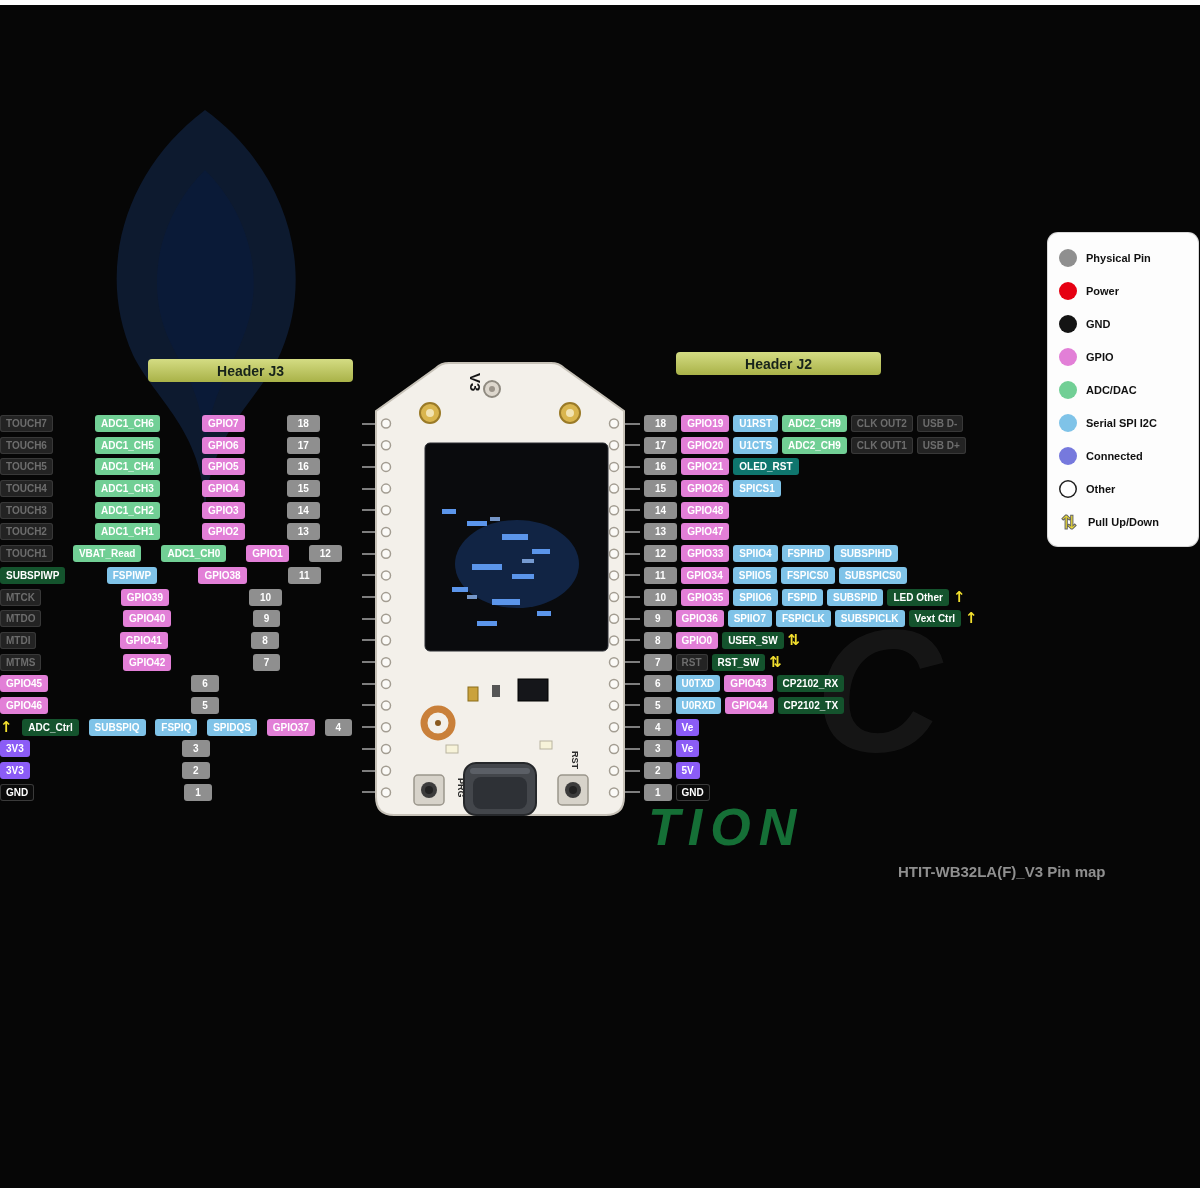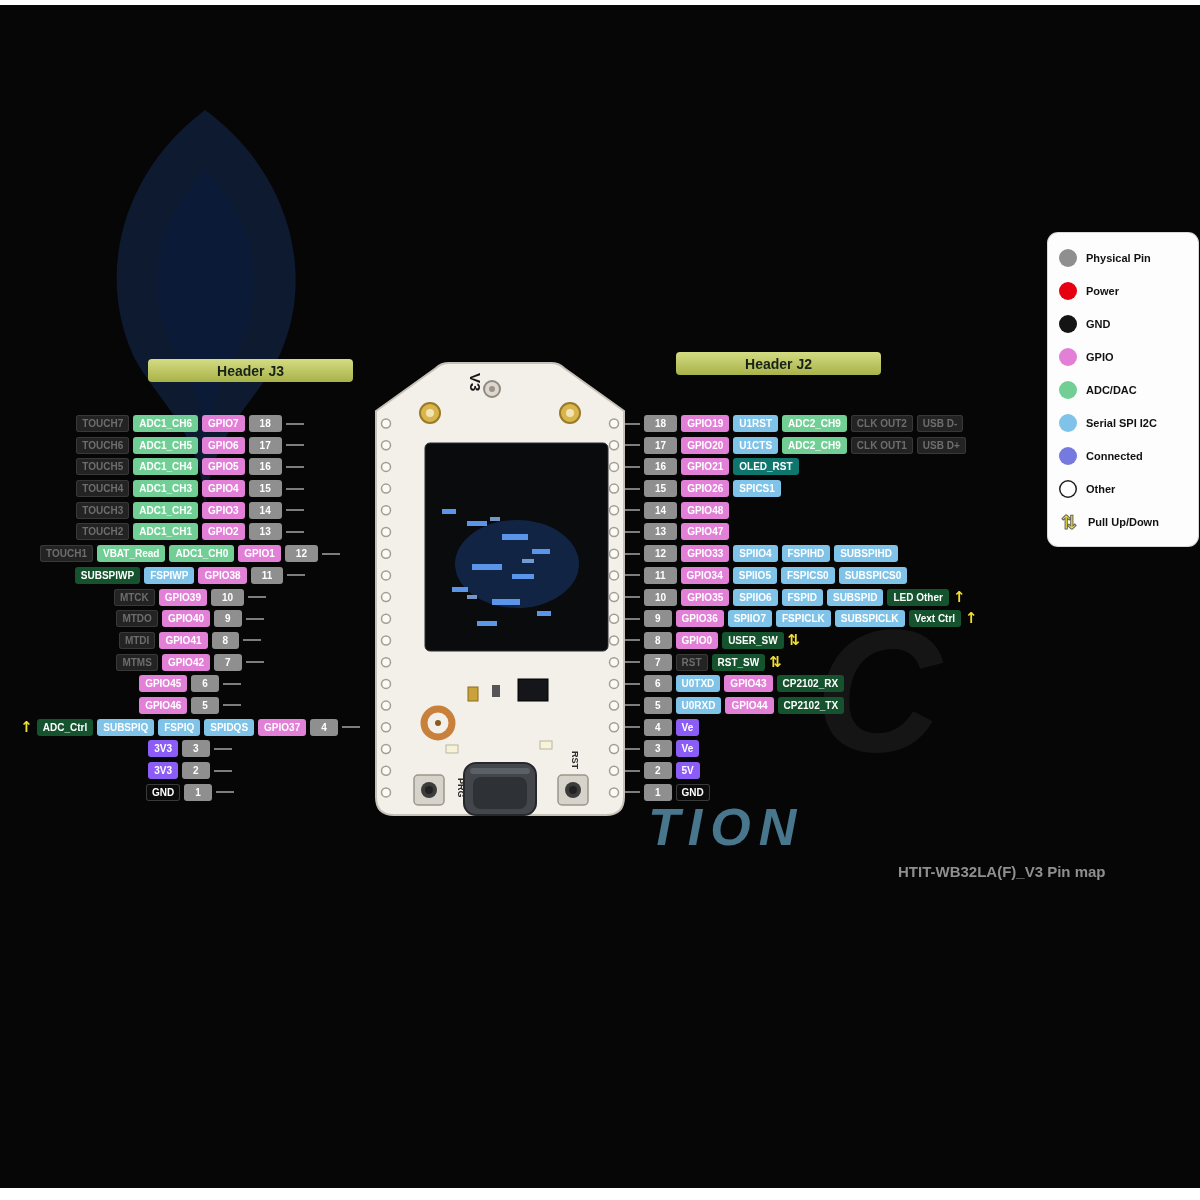--- a/index.html
+++ b/index.html
@@ -4,21 +4,21 @@
 <style>
   *{margin:0;padding:0;box-sizing:border-box}
   html,body{width:1200px;height:1200px}
   body{background:#ffffff;font-family:"Liberation Sans",sans-serif;position:relative;overflow:hidden}
   .canvas{position:absolute;left:0;top:5px;width:1200px;height:1183px;background:#060606;overflow:hidden}
 
   
   .wm-swirl{position:absolute;left:55px;top:95px;opacity:.8}
   .wm-letter{position:absolute;font-weight:bold;color:#2e2e2e;opacity:.55;font-style:italic}
   .wm-letter.big{left:815px;top:585px;font-size:175px;color:#232323}
-  .wm-letter.small{left:648px;top:792px;font-size:52px;letter-spacing:8px;color:#7dd3fc}
+  .wm-letter.small{left:648px;top:792px;font-size:52px;letter-spacing:8px;color:#22c55e}
 
   
   .header-bar{position:absolute;width:205px;height:23px;border-radius:4px;
     background:linear-gradient(180deg,#d4dc83,#a9b248);
     display:flex;align-items:center;justify-content:center;
     font-size:14px;font-weight:bold;color:#17231a}
   #header-j3{left:148px;top:354px}
   #header-j2{left:676px;top:347px}
 
   
@@ -30,21 +30,21 @@
   .legend-swatch.bordered{box-shadow:inset 0 0 0 1.5px #222}
   .legend-arrows{background:none!important;border-radius:0;width:20px;height:22px;
     color:#f2df2e;font:bold 19px "DejaVu Sans",sans-serif;
     -webkit-text-stroke:1px #666;display:flex;align-items:center;justify-content:center}
   .legend-label{font-size:11px;font-weight:bold;color:#111;white-space:nowrap}
 
   
   .rows-left{position:absolute;top:410px;left:0;width:380px}
   .rows-right{position:absolute;top:410px;left:622px;width:575px}
   .pin-row{display:flex;align-items:center;gap:4px;height:17px;margin-bottom:4.7px}
-  .rows-left .pin-row{justify-content:center}
+  .rows-left .pin-row{justify-content:space-between}
   .chip{display:inline-flex;align-items:center;justify-content:center;height:17px;
     padding:0 6px;border-radius:3px;font-size:10px;font-weight:bold;color:#fff;
     white-space:nowrap;flex:none}
   .pin-num{min-width:22px;background:#8f8f8f;padding:0 11px}
   .t-gpio{background:#e27fd7}
   .t-adc{background:#71cf95}
   .t-spi{background:#7fc3e8}
   .t-conn{background:#14532d}
   .t-power{background:#8b5cf6}
   .t-gnd{background:#0b0b0b;box-shadow:inset 0 0 0 1px #3a3a3a}

